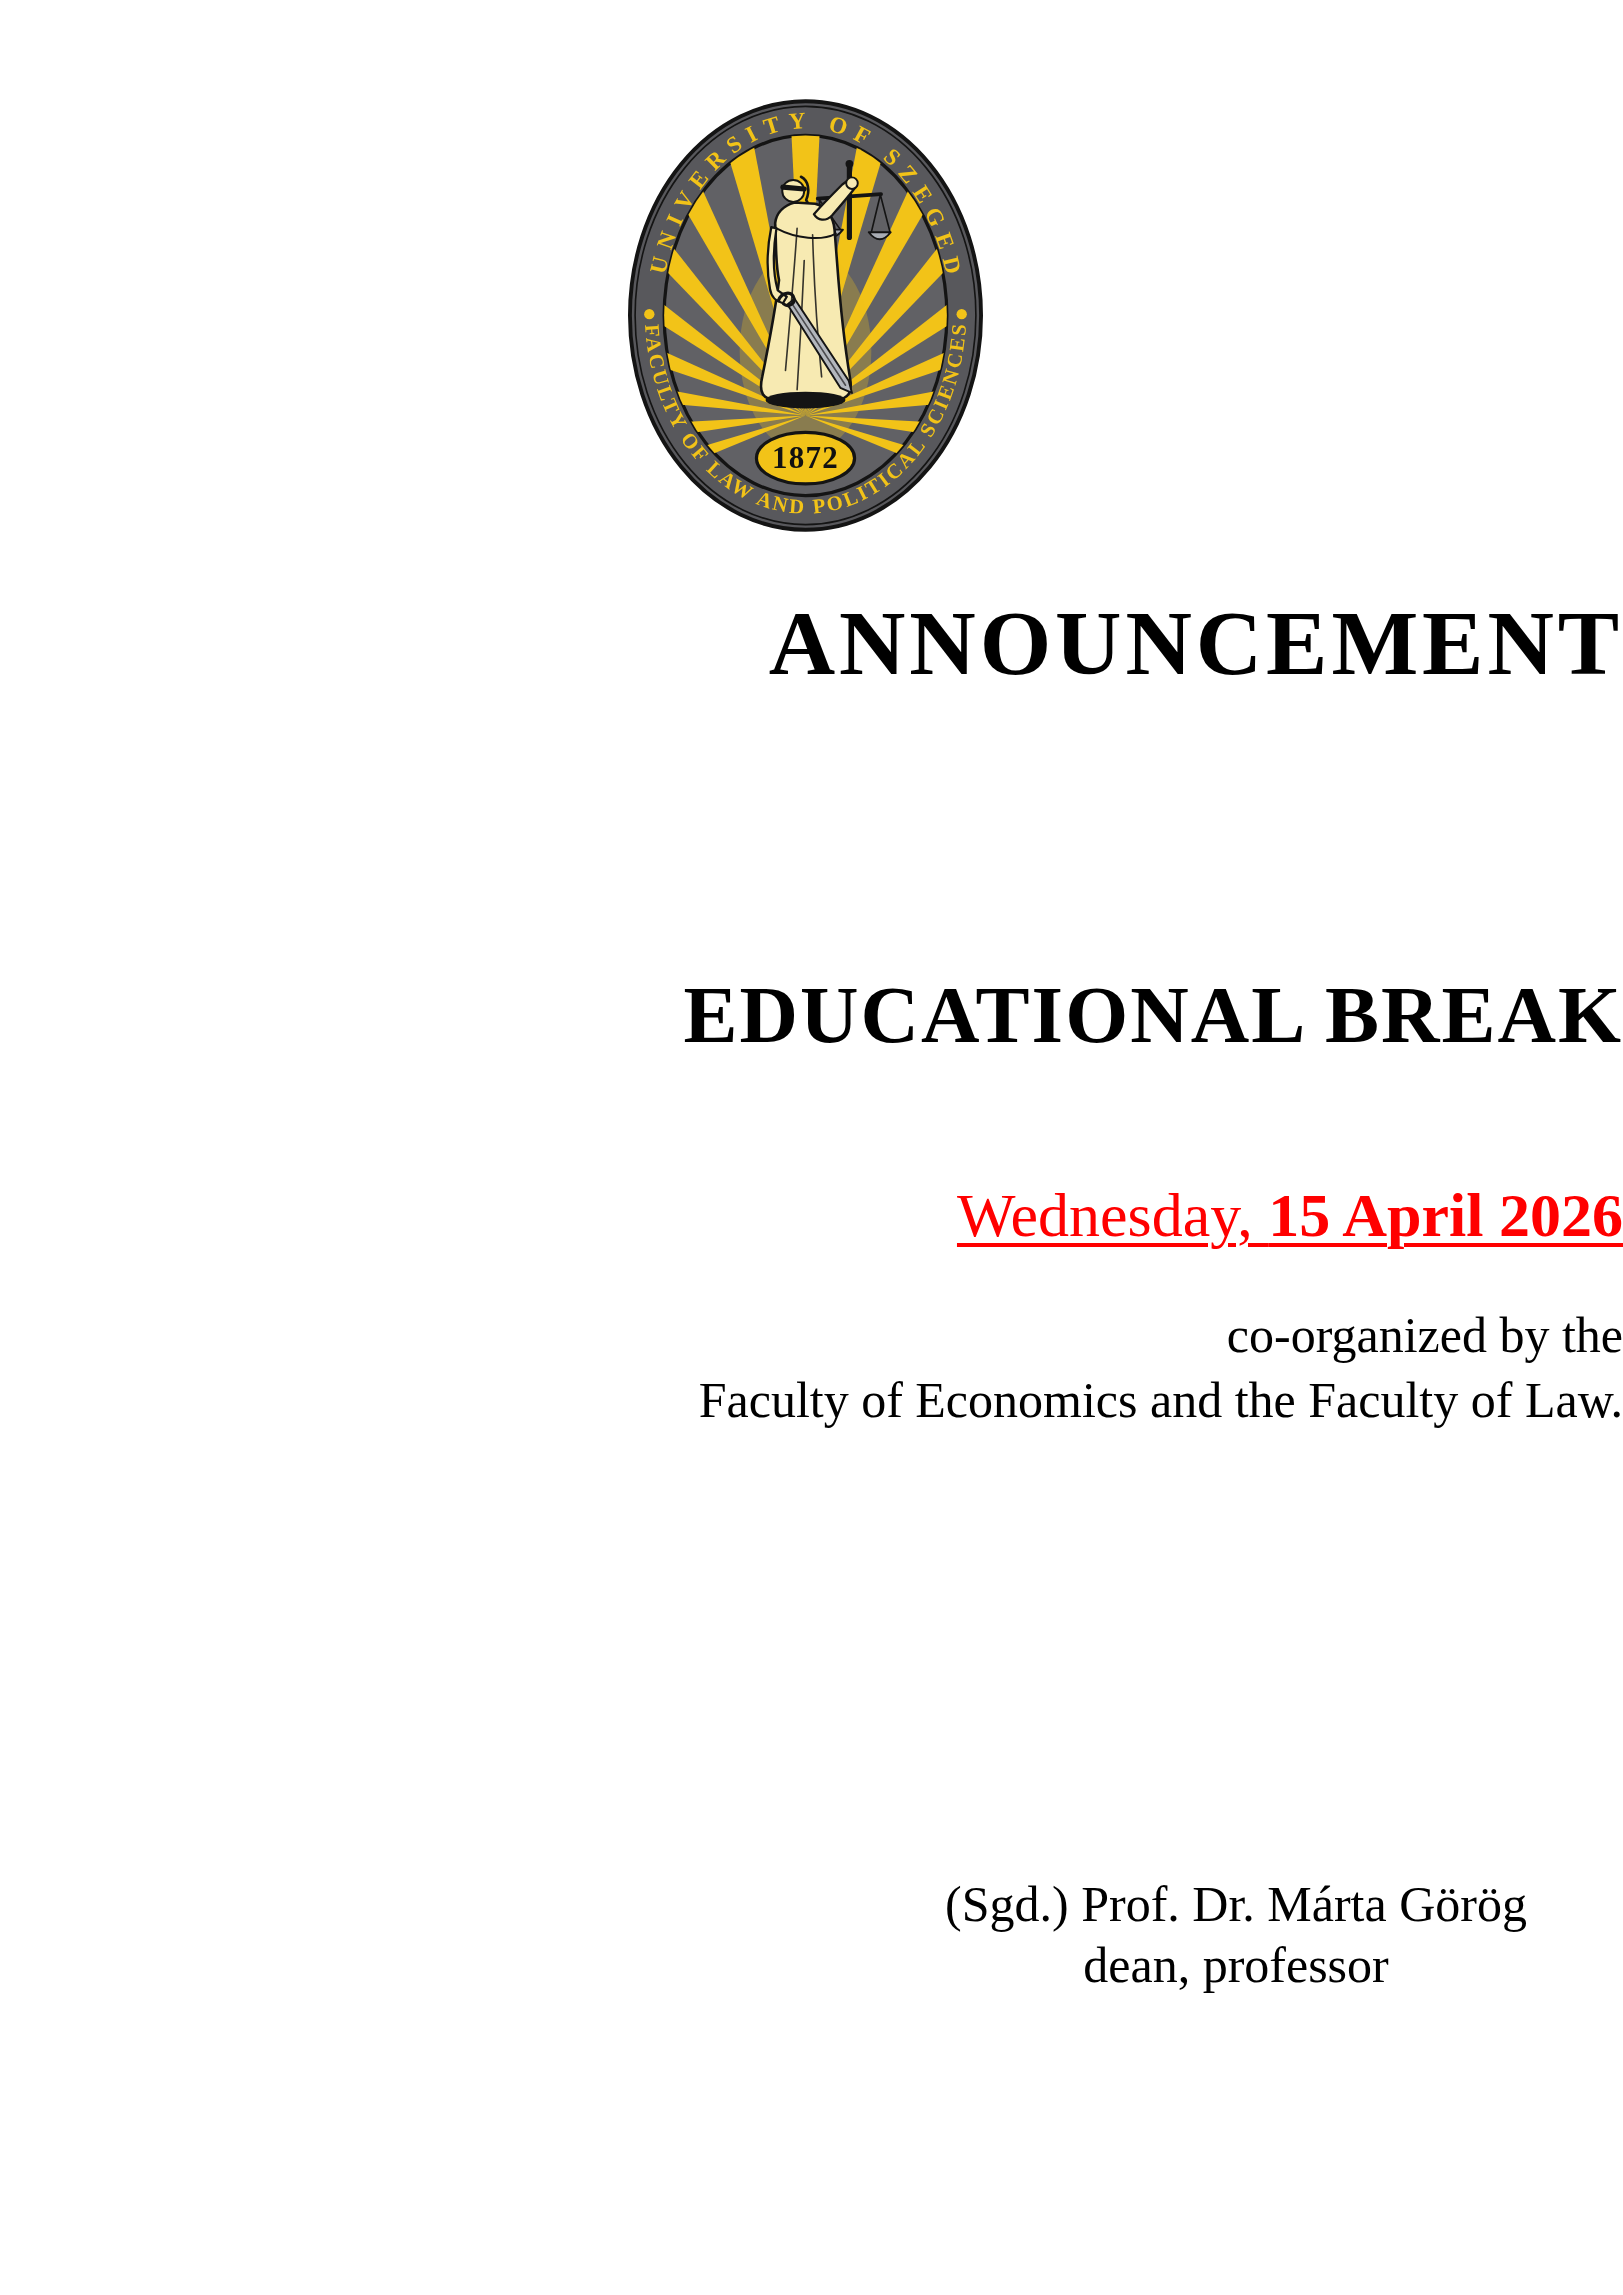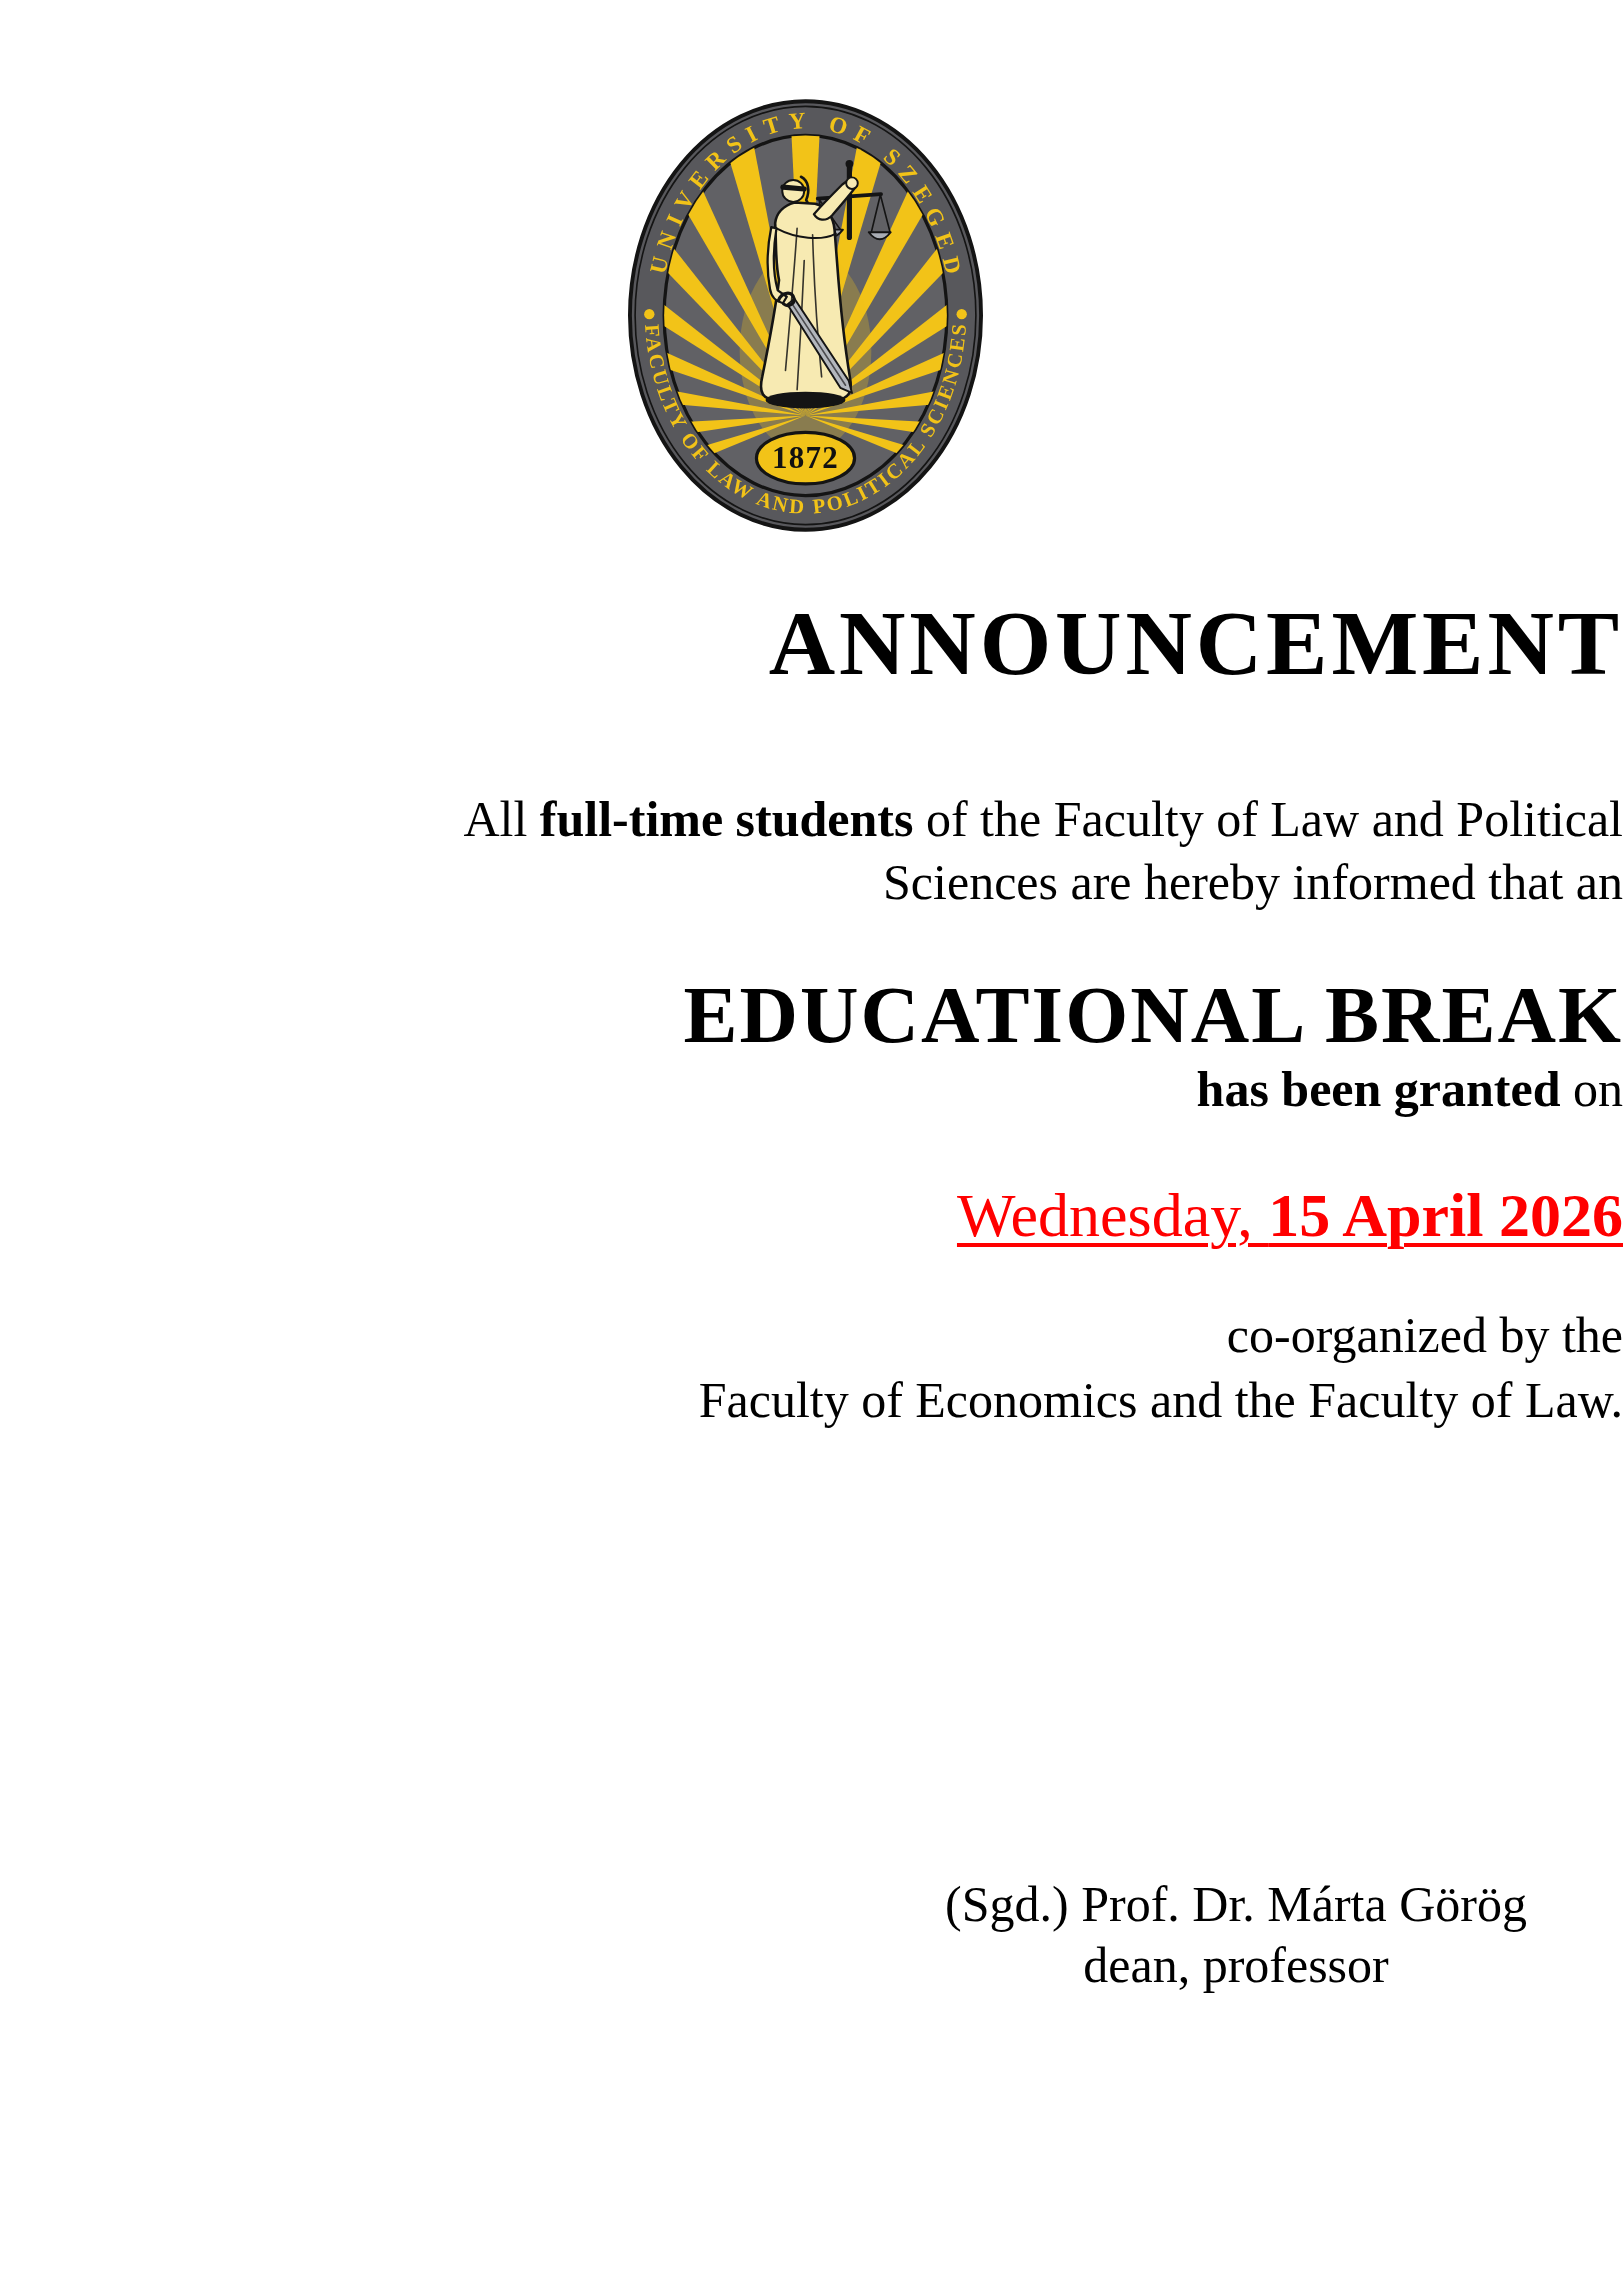--- a/index.html
+++ b/index.html
@@ -114,28 +114,23 @@
       <text class="seal-text" font-size="32">
         <textPath href="#arcBottom" startOffset="50%" text-anchor="middle" textLength="845">FACULTY OF LAW AND POLITICAL SCIENCES</textPath>
       </text>
       <circle class="dot" cx="33" cy="333" r="8"></circle>
       <circle class="dot" cx="517" cy="333" r="8"></circle>
     </svg>
   </div>
 
   <div class="abs title">ANNOUNCEMENT</div>
 
-  <div class="abs intro">
-    <div><span>All </span><b>full-time students</b><span> of the Faculty of Law and Political</span></div>
-    <div>Sciences are hereby informed that an</div>
-  </div>
 
   <div class="abs break-heading">EDUCATIONAL BREAK</div>
 
-  <div class="abs granted"><b>has been granted</b><span> on</span></div>
 
   <div class="abs date-line"><span>Wednesday, </span><b>15 April 2026</b></div>
 
   <div class="abs event">
     <div>co-organized by the</div>
     <div>Faculty of Economics and the Faculty of Law.</div>
   </div>
 
 
   <div class="abs signature">

